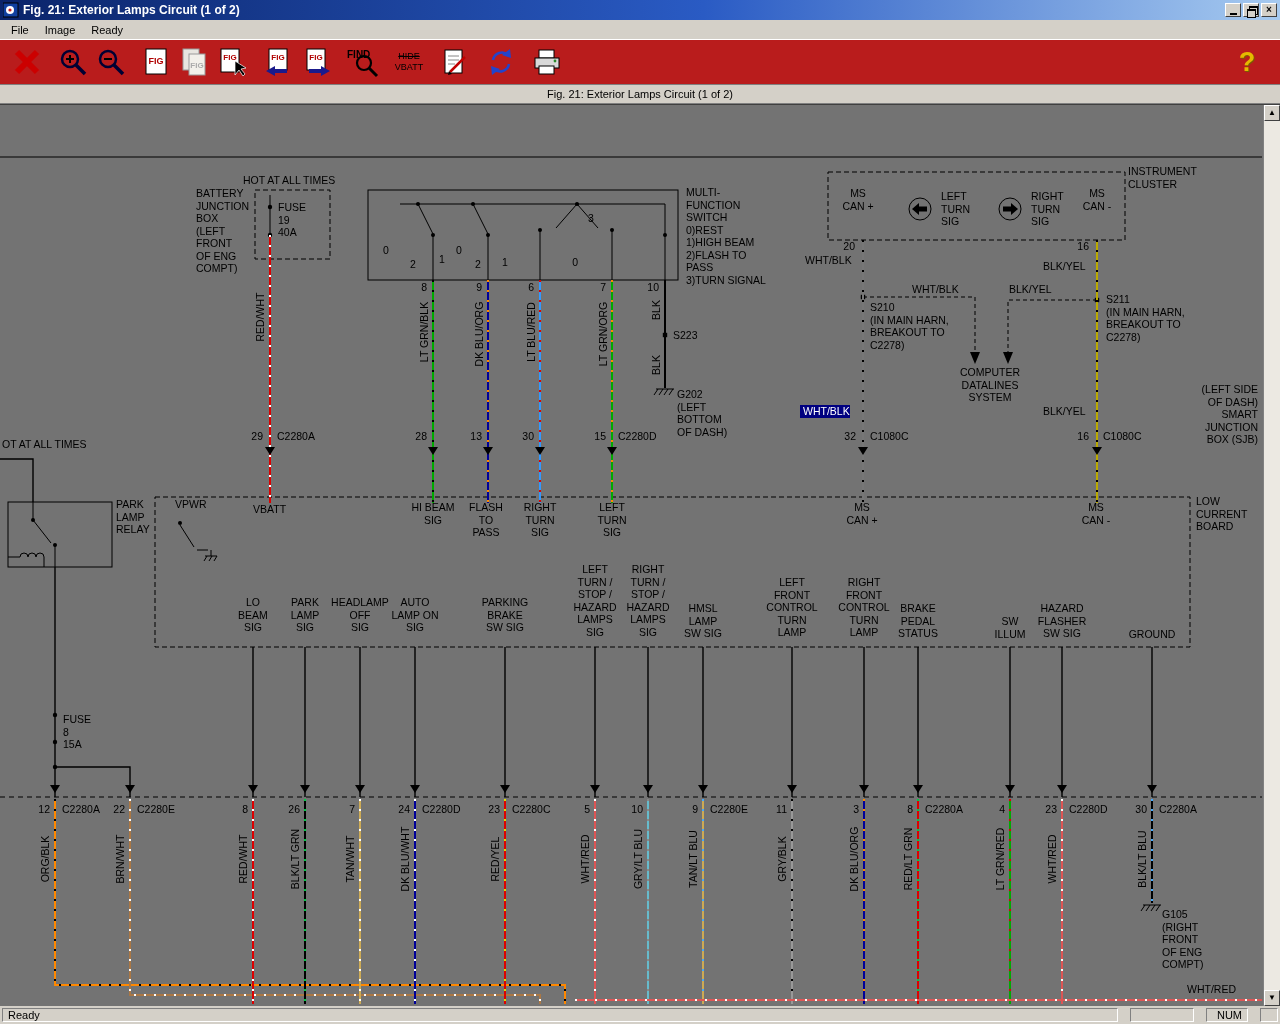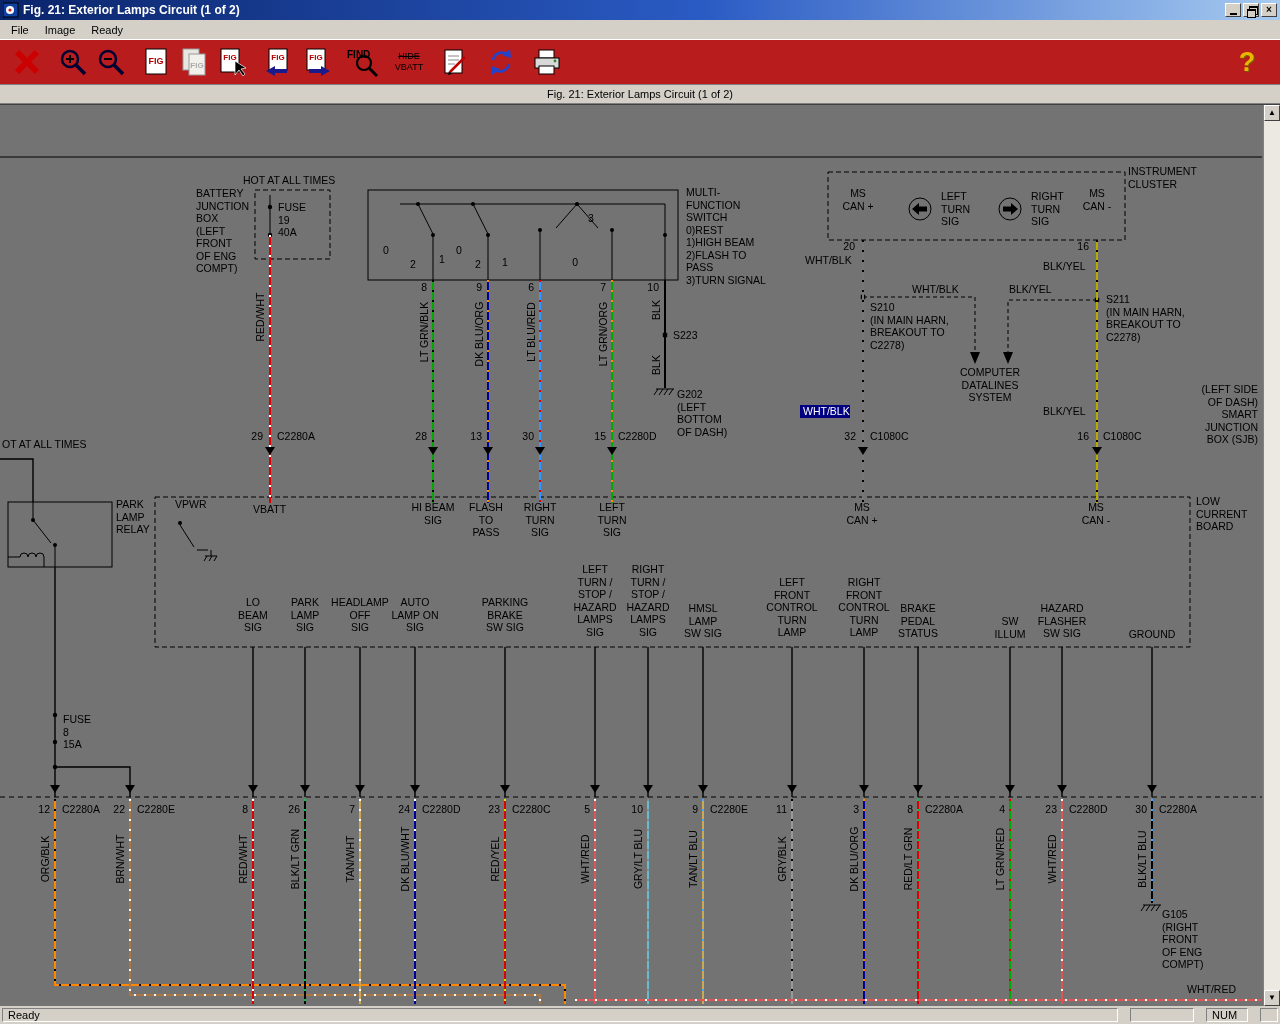--- a/index.html
+++ b/index.html
@@ -34,21 +34,21 @@
   .main{height:902px;background:#fff;border-top:1px solid #404040;display:flex}
   .viewport{position:relative;flex:1;height:100%;overflow:hidden;background:#737373}
   svg.diagram{position:absolute;top:2px;left:0}
   .vscroll{width:17px;background:#ece9e2;border-left:1px solid #808080;display:flex;flex-direction:column;justify-content:space-between}
   .sbtn{height:16px;background:#d4d0c8;border:1px solid;border-color:#ffffff #404040 #404040 #ffffff;font-size:8px;text-align:center;line-height:14px;color:#000}
   
   .statusbar{height:18px;display:flex;gap:12px;padding:2px;font-size:11px;background:#d4d0c8}
   .panel{border:1px solid;border-color:#808080 #ffffff #ffffff #808080;padding:0 5px;display:flex;align-items:center;white-space:nowrap}
   .panel.ready{flex:1}
   .panel.p64{width:64px}
-  .panel.p40{width:42px;justify-content:flex-start}
+  .panel.p40{width:42px;justify-content:flex-end}
   .panel.p18{width:18px}
 </style>
 </head>
 <body>
 
 <div class="titlebar">
   <svg width="16" height="16">
     <rect x="0" y="1" width="15" height="14" fill="#1040a0" stroke="#000"></rect>
     <circle cx="7" cy="8" r="4" fill="#fff"></circle>
     <circle cx="7" cy="8" r="1.6" fill="#cc2222"></circle>

